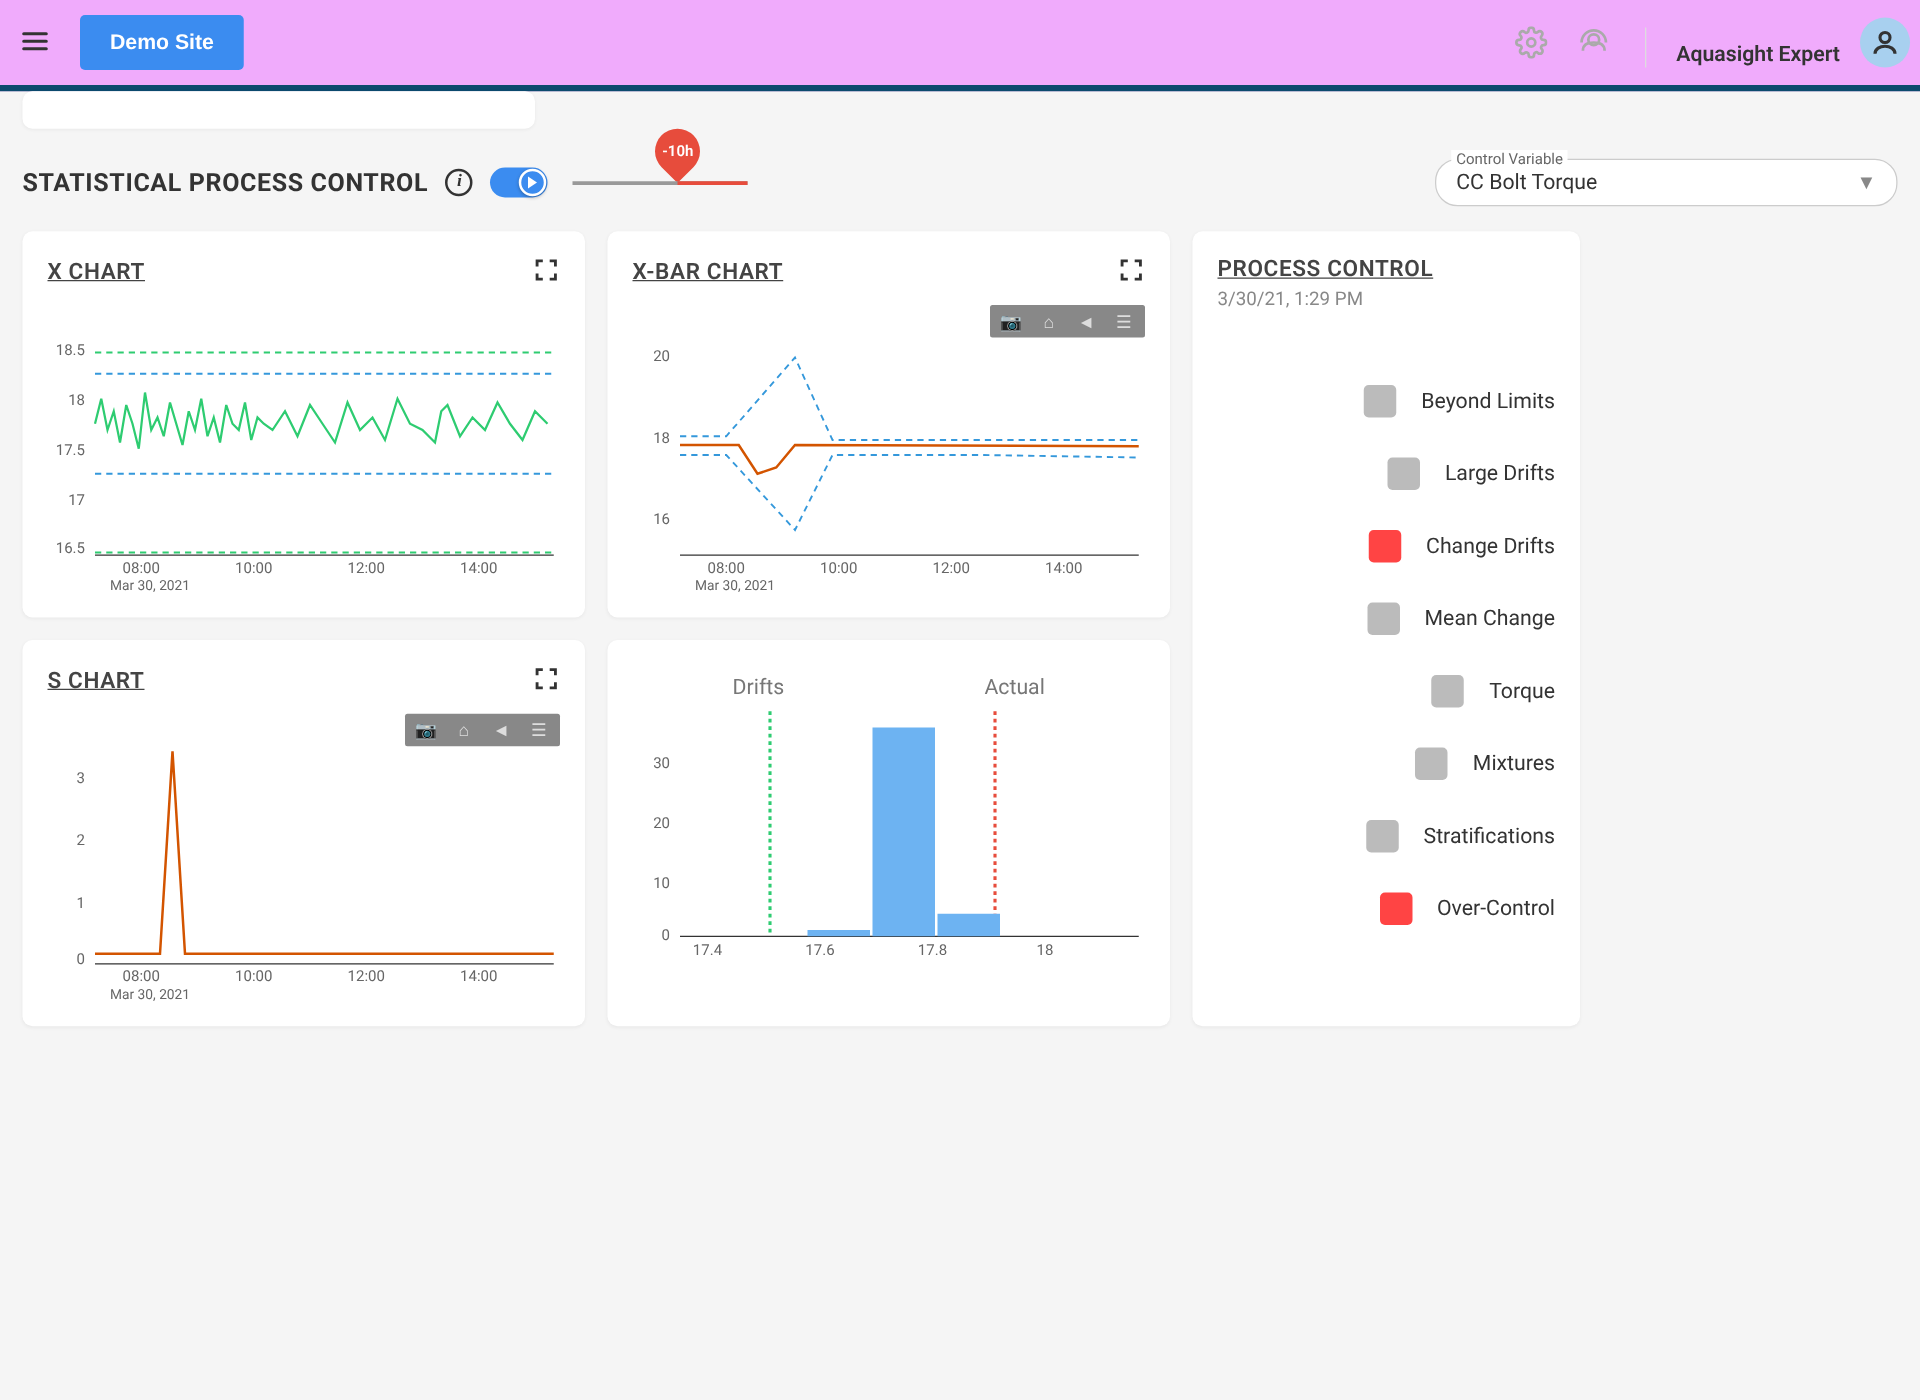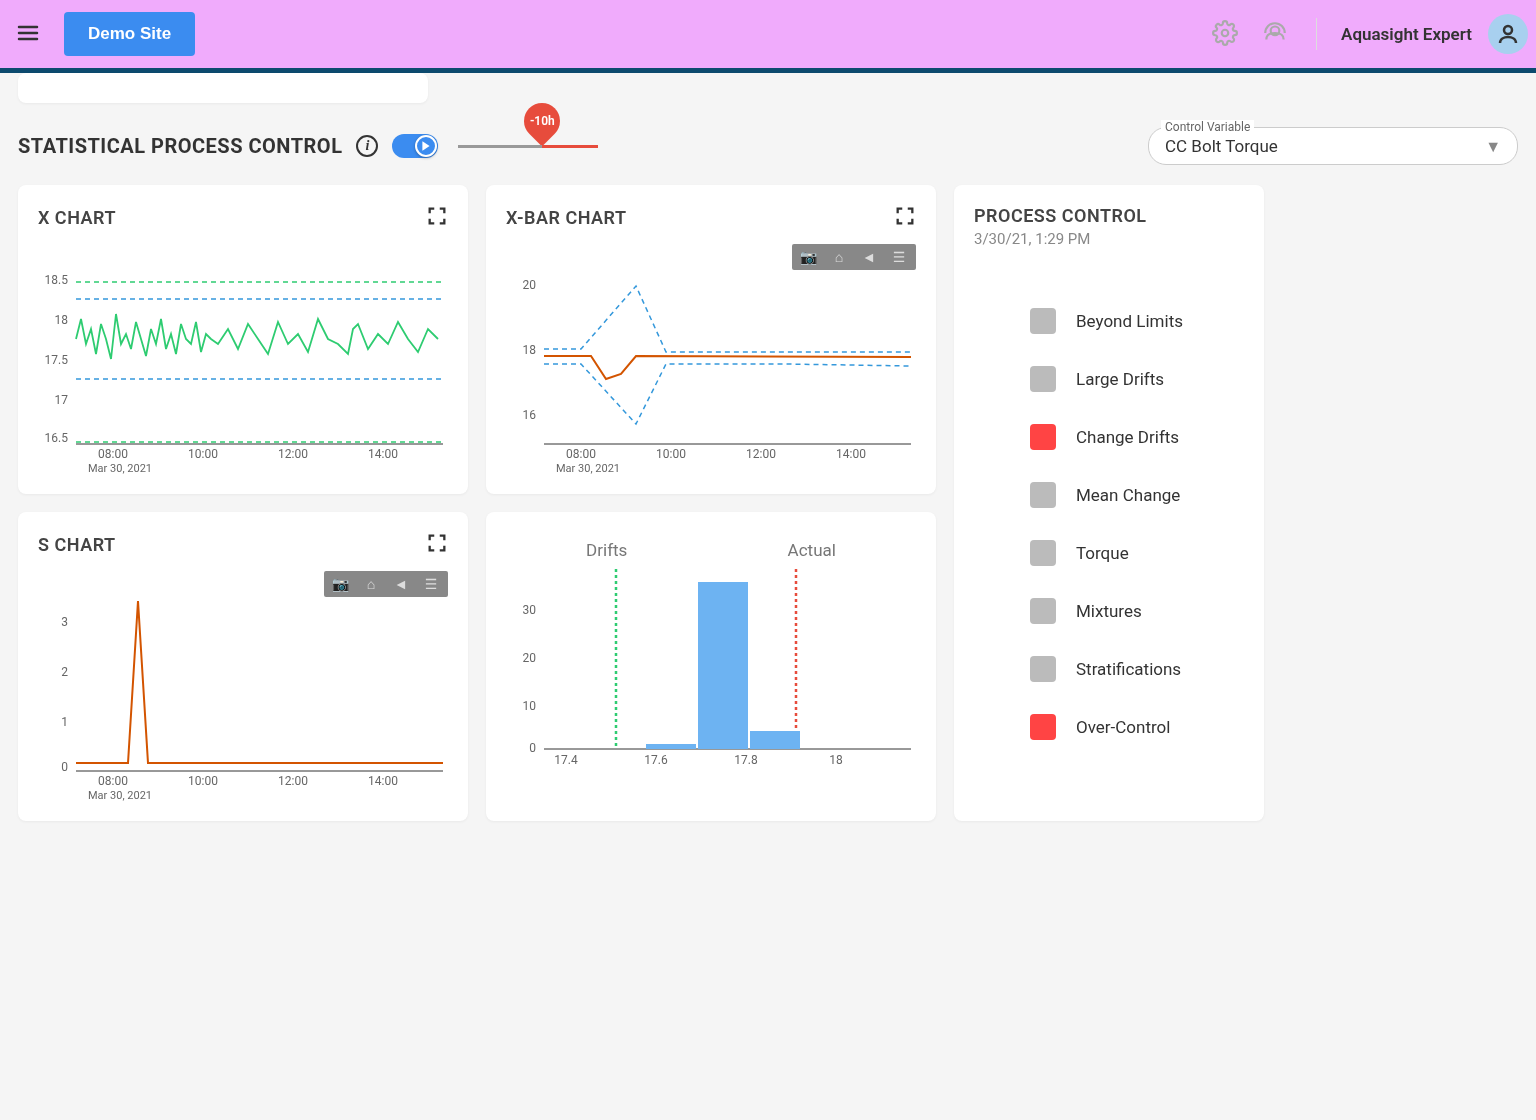--- a/index.html
+++ b/index.html
@@ -1,21 +1,21 @@
 <!DOCTYPE html>
 <html><head>
 <meta charset="utf-8">
 <style>
 * { box-sizing: border-box; margin: 0; padding: 0; }
 body { font-family: -apple-system, BlinkMacSystemFont, 'Segoe UI', Roboto, sans-serif; background: #f5f5f5; color: #333; }
 .header { display: flex; align-items: center; padding: 12px 8px; background: #f0abfc; border-bottom: 5px solid #0c4a6e; }
 .menu-btn { background: none; border: none; cursor: pointer; padding: 8px; margin-right: 16px; }
 .menu-btn svg { width: 24px; height: 24px; }
 .demo-btn { background: #3b8cf0; color: #fff; border: none; padding: 12px 24px; border-radius: 4px; font-size: 17px; font-weight: 600; cursor: pointer; }
-.header-right { margin-left: auto; display: flex; align-items: center; gap: 16px; }
+.header-right { margin-left: auto; display: flex; align-items: flex-end; gap: 16px; }
 .icon-btn { background: none; border: none; cursor: pointer; color: #999; padding: 4px; }
 .divider { width: 1px; height: 32px; background: #ddd; margin: 0 8px; }
 .user-name { font-size: 17px; font-weight: 600; color: #333; }
 .avatar { width: 40px; height: 40px; background: #a8d0ef; border-radius: 50%; display: flex; align-items: center; justify-content: center; }
 .avatar svg { width: 24px; height: 24px; }
 .empty-card { background: #fff; border-radius: 8px; margin: 0 18px 24px; height: 30px; width: 410px; box-shadow: 0 1px 3px rgba(0,0,0,0.05); }
 .spc-row { display: flex; align-items: center; padding: 0 18px 20px; gap: 14px; }
 .spc-title { font-size: 20px; font-weight: 700; letter-spacing: 0.5px; color: #333; }
 .info-icon { width: 22px; height: 22px; border: 2px solid #333; border-radius: 50%; display: flex; align-items: center; justify-content: center; font-size: 14px; font-weight: bold; font-style: italic; font-family: serif; }
 .toggle { width: 46px; height: 24px; background: #3b8cf0; border-radius: 12px; position: relative; cursor: pointer; }
@@ -26,30 +26,30 @@
 .slider-pin { position: absolute; top: -42px; left: 60%; transform: translateX(-50%); }
 .pin-body { width: 36px; height: 36px; background: #e74c3c; border-radius: 50% 50% 50% 0; transform: rotate(-45deg); display: flex; align-items: center; justify-content: center; }
 .pin-text { transform: rotate(45deg); color: #fff; font-size: 12px; font-weight: 600; }
 .cv-select { margin-left: auto; border: 1px solid #ccc; border-radius: 18px; padding: 8px 16px; width: 370px; position: relative; background: #fff; }
 .cv-label { position: absolute; top: -8px; left: 12px; background: #fff; padding: 0 4px; font-size: 12px; color: #666; }
 .cv-value { font-size: 17px; color: #333; }
 .cv-arrow { position: absolute; right: 16px; top: 50%; transform: translateY(-50%); color: #888; }
 .grid { display: grid; grid-template-columns: 450px 450px 310px; gap: 18px; padding: 0 18px 18px; }
 .card { background: #fff; border-radius: 8px; padding: 20px; box-shadow: 0 1px 3px rgba(0,0,0,0.05); }
 .card-head { display: flex; align-items: center; justify-content: space-between; margin-bottom: 14px; }
-.card-title { font-size: 18px; font-weight: 600; letter-spacing: 0.5px; color: #444; }
+.card-title { font-size: 18px; font-weight: 600; letter-spacing: 0.5px; color: #444; text-decoration: underline; }
 .expand-btn { background: none; border: none; cursor: pointer; color: #333; }
 .chart-area { position: relative; height: 230px; }
 .modebar { position: absolute; top: 0; right: 0; background: #888; display: flex; gap: 0; padding: 2px; border-radius: 2px; }
 .modebar span { width: 30px; height: 22px; display: flex; align-items: center; justify-content: center; color: #ddd; font-size: 14px; }
 .chart-svg { width: 100%; height: 100%; }
 .axis-text { font-size: 12px; fill: #666; }
 .date-text { font-size: 11px; fill: #666; }
 .pc-date { font-size: 15px; color: #888; margin-top: 4px; }
-.alarm-list { display: flex; flex-direction: column; gap: 32px; margin-top: 60px; padding-left: 56px; }
+.alarm-list { display: flex; flex-direction: column; gap: 32px; margin-top: 60px; padding-left: 56px; align-items: flex-end; }
 .alarm-item { display: flex; align-items: center; gap: 20px; }
 .alarm-box { width: 26px; height: 26px; border-radius: 4px; }
 .alarm-gray { background: #bbb; }
 .alarm-red { background: #ff4444; }
 .alarm-label { font-size: 17px; color: #333; }
 .tall { grid-row: span 2; }
 .ppk-labels { display: flex; justify-content: space-around; font-size: 17px; color: #777; margin: 8px 0 4px; }
 </style>
 </head>
 <body>

